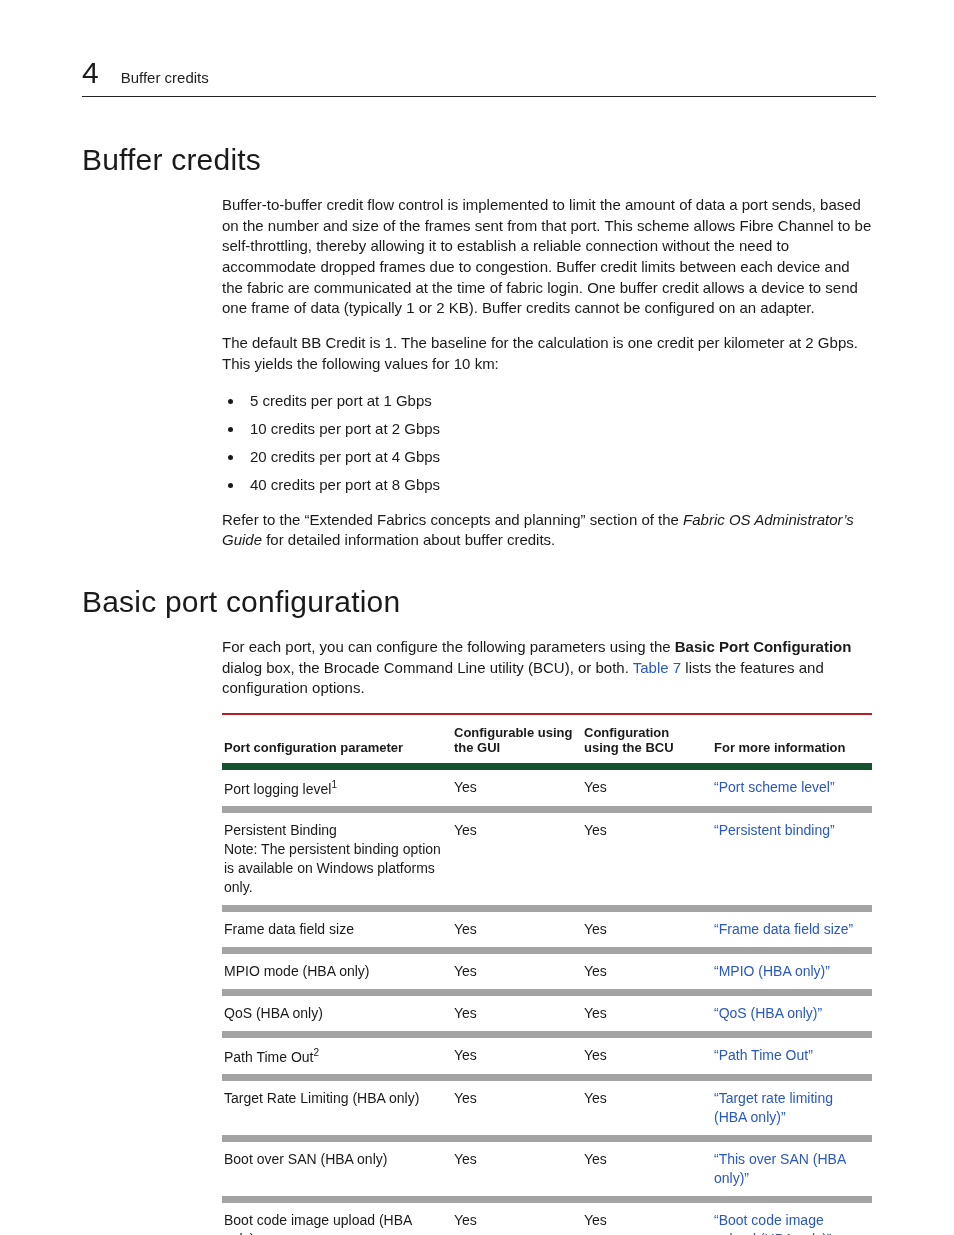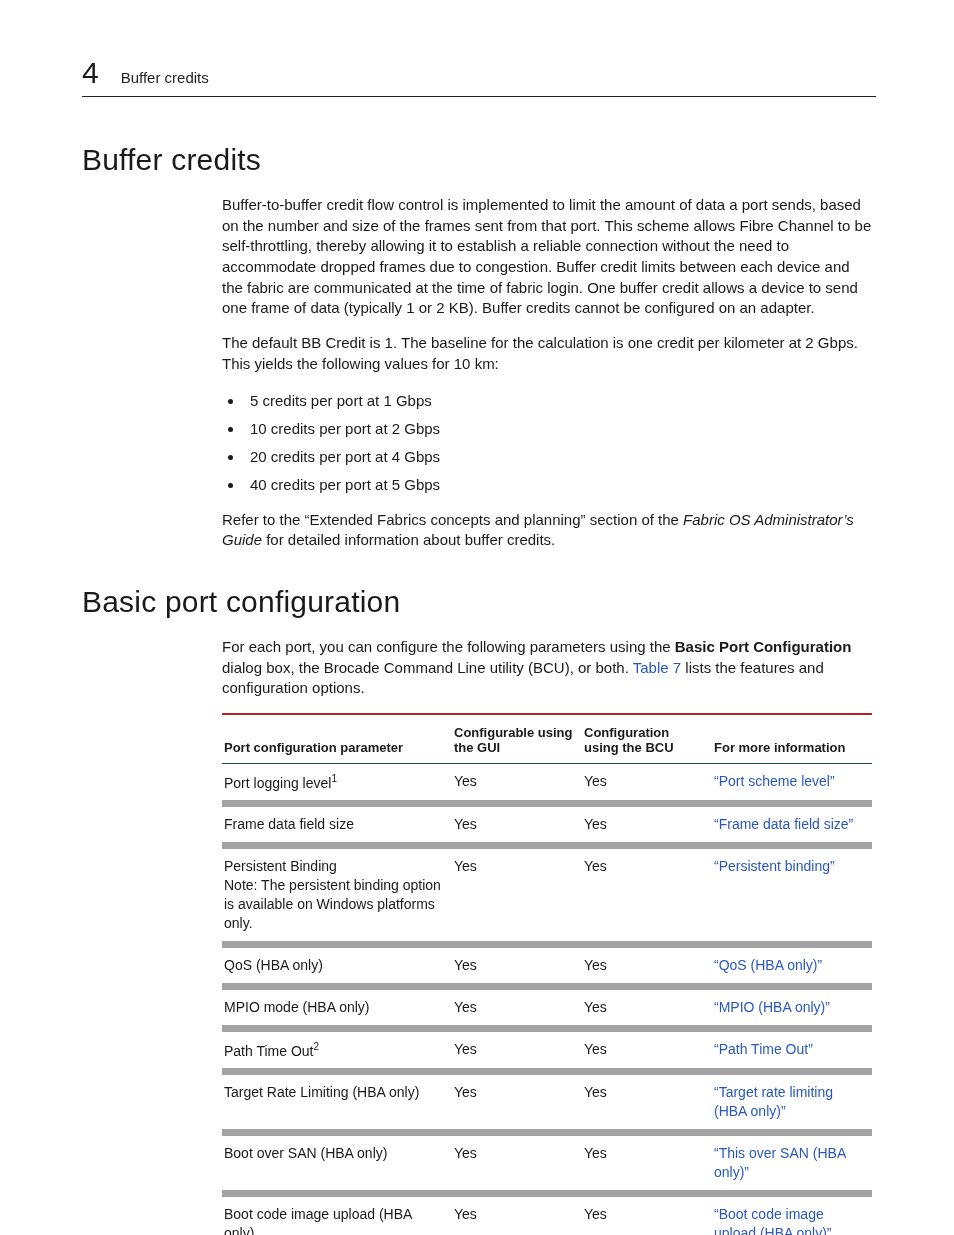--- a/index.html
+++ b/index.html
@@ -38,21 +38,21 @@
   .tbl-cap .cap-lbl{font-weight:700;margin-right:28px;}
   table.cfg{
     width:100%;
     border-collapse:collapse;
     font-size:14px;
     border-top:2px solid #b82025;
   }
   table.cfg th{
     text-align:left;font-weight:700;font-size:13px;
     padding:10px 8px 8px 2px;
-    border-bottom:1px solid #14532d;
+    border-bottom:7px solid #14532d;
     vertical-align:bottom;
   }
   table.cfg td{
     padding:8px 8px 8px 2px;
     border-bottom:7px solid #a3a3a3;
     vertical-align:top;
     line-height:1.35;
   }
   table.cfg tr.last td{border-bottom:2px solid #b82025;}
   sup.fnref{font-size:10px;vertical-align:super;}
@@ -71,21 +71,21 @@
   </div>
 
   <h1 class="sec">Buffer credits</h1>
   <div class="body-col">
     <p class="bd">Buffer-to-buffer credit flow control is implemented to limit the amount of data a port sends, based on the number and size of the frames sent from that port. This scheme allows Fibre Channel to be self-throttling, thereby allowing it to establish a reliable connection without the need to accommodate dropped frames due to congestion. Buffer credit limits between each device and the fabric are communicated at the time of fabric login. One buffer credit allows a device to send one frame of data (typically 1 or 2 KB). Buffer credits cannot be configured on an adapter.</p>
     <p class="bd">The default BB Credit is 1. The baseline for the calculation is one credit per kilometer at 2 Gbps. This yields the following values for 10 km:</p>
     <ul class="bd">
       <li>5 credits per port at 1 Gbps</li>
       <li>10 credits per port at 2 Gbps</li>
       <li>20 credits per port at 4 Gbps</li>
-      <li>40 credits per port at 5 Gbps</li>
+      <li>40 credits per port at 8 Gbps</li>
     </ul>
     <p class="bd">
       <span>Refer to the “Extended Fabrics concepts and planning” section of the </span><span class="em">Fabric OS Administrator’s Guide</span><span> for detailed information about buffer credits.</span>
     </p>
   </div>
 
   <div class="sec2-wrap">
     <h1 class="sec">Basic port configuration</h1>
     <div class="body-col">
       <p class="bd">
@@ -103,42 +103,42 @@
           </tr>
         </thead>
         <tbody id="cfg-body">
             <tr>
               <td>Port logging level<sup class="fnref">1</sup></td>
               <td>Yes</td>
               <td>Yes</td>
               <td><span class="lk">“Port scheme level”</span></td>
             </tr>
             <tr>
+              <td>Persistent Binding<div>Note: The persistent binding option is available on Windows platforms only.</div></td>
+              <td>Yes</td>
+              <td>Yes</td>
+              <td><span class="lk">“Persistent binding”</span></td>
+            </tr>
+            <tr>
               <td>Frame data field size</td>
               <td>Yes</td>
               <td>Yes</td>
               <td><span class="lk">“Frame data field size”</span></td>
             </tr>
             <tr>
-              <td>Persistent Binding<div>Note: The persistent binding option is available on Windows platforms only.</div></td>
+              <td>MPIO mode (HBA only)</td>
               <td>Yes</td>
               <td>Yes</td>
-              <td><span class="lk">“Persistent binding”</span></td>
+              <td><span class="lk">“MPIO (HBA only)”</span></td>
             </tr>
             <tr>
               <td>QoS (HBA only)</td>
               <td>Yes</td>
               <td>Yes</td>
               <td><span class="lk">“QoS (HBA only)”</span></td>
-            </tr>
-            <tr>
-              <td>MPIO mode (HBA only)</td>
-              <td>Yes</td>
-              <td>Yes</td>
-              <td><span class="lk">“MPIO (HBA only)”</span></td>
             </tr>
             <tr>
               <td>Path Time Out<sup class="fnref">2</sup></td>
               <td>Yes</td>
               <td>Yes</td>
               <td><span class="lk">“Path Time Out”</span></td>
             </tr>
             <tr>
               <td>Target Rate Limiting (HBA only)</td>
               <td>Yes</td>

